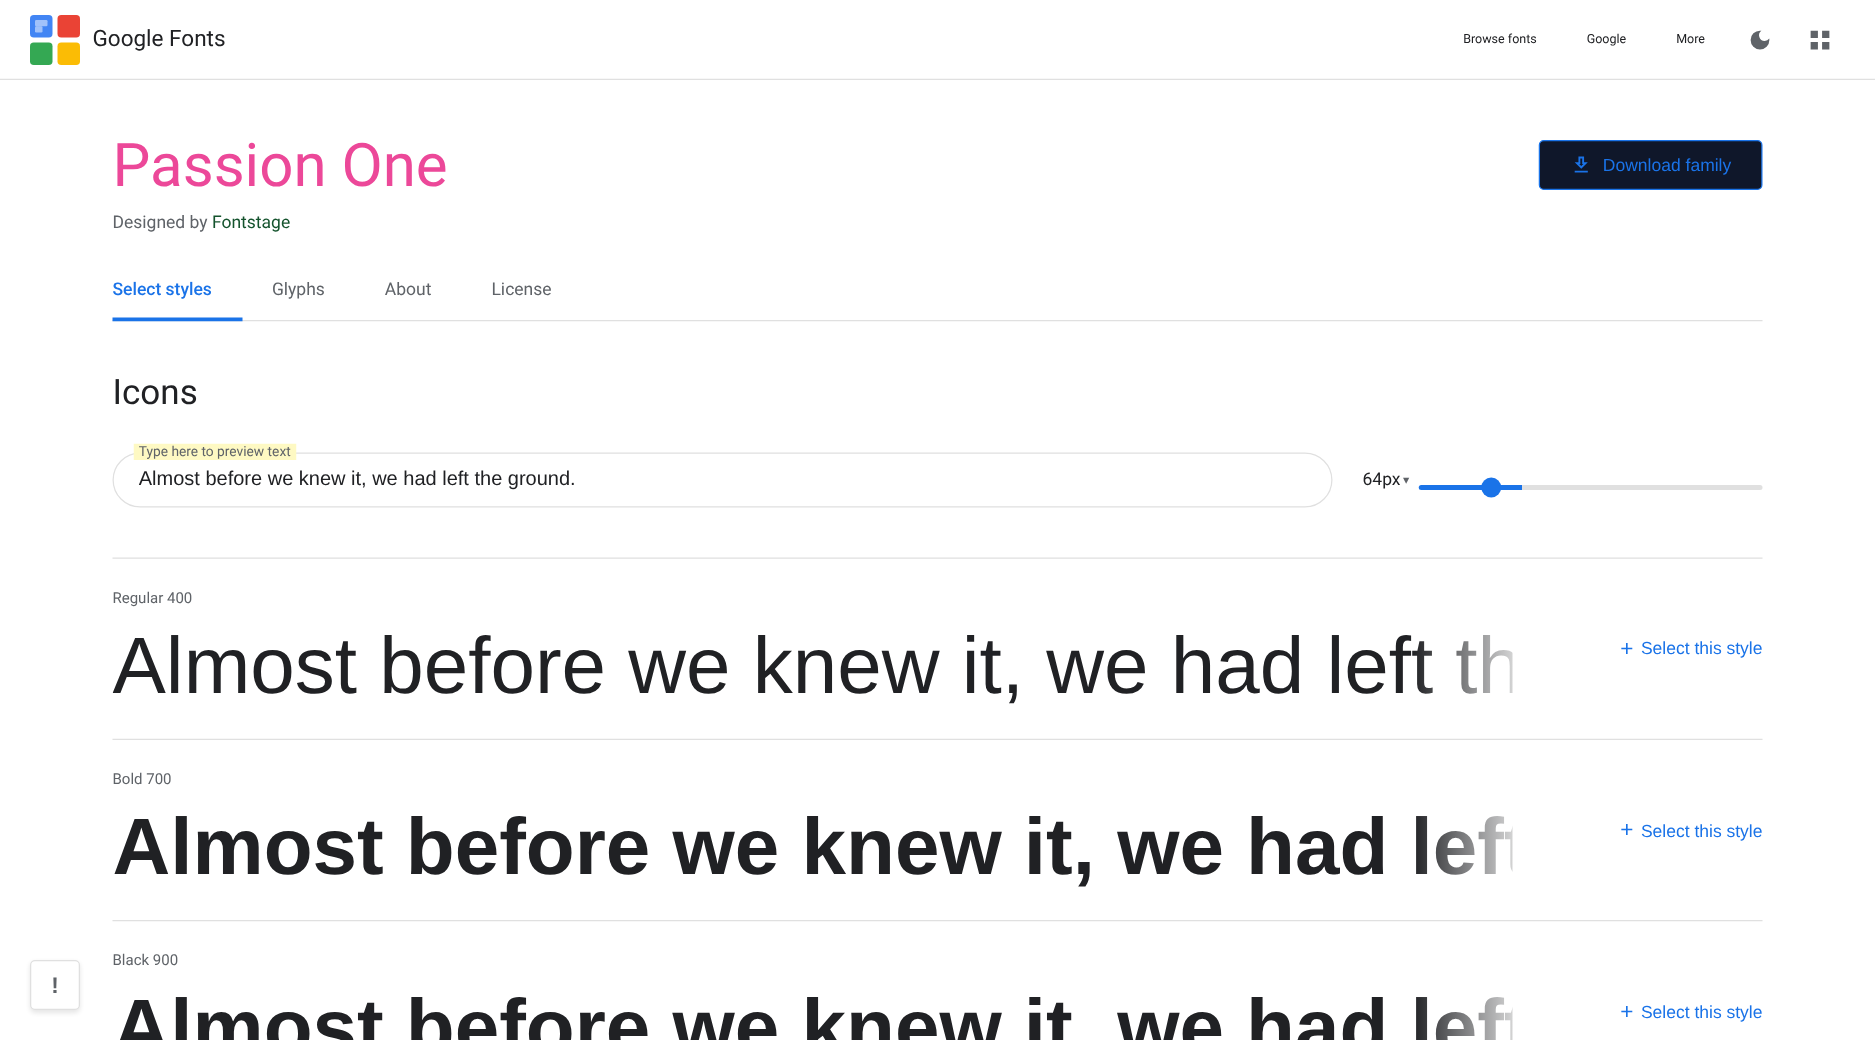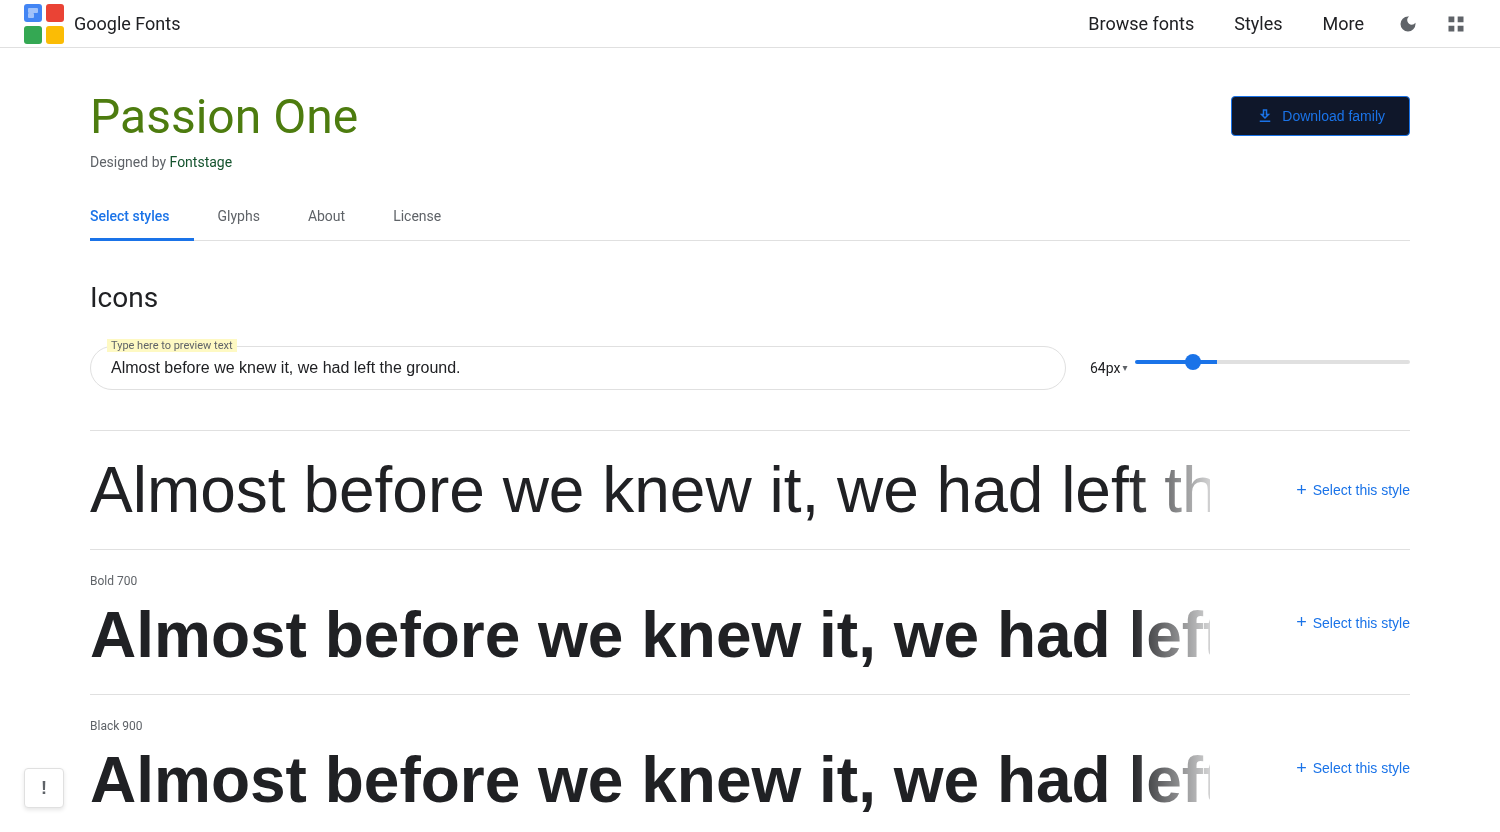--- a/index.html
+++ b/index.html
@@ -2,21 +2,21 @@
 <html><head>
   <meta charset="utf-8">
   <style>
     * { box-sizing: border-box; margin: 0; padding: 0; }
     body { font-family: 'Google Sans', Roboto, Arial, sans-serif; background: #fff; color: #202124; font-size: 14px; }
 
     
     .header {
       display: flex;
       align-items: center;
-      height: 48px;
+      height: 64px;
       padding: 0 24px;
       border-bottom: 1px solid #e0e0e0;
       position: sticky;
       top: 0;
       background: #fff;
       z-index: 100;
     }
     .logo-area {
       display: flex;
       align-items: center;
@@ -34,21 +34,21 @@
       color: #202124;
       white-space: nowrap;
     }
     .header-spacer { flex: 1; }
     .header-nav {
       display: flex;
       align-items: center;
       gap: 8px;
     }
     .nav-link {
-      font-size: 18px;
+      font-size: 10px;
       color: #202124;
       text-decoration: none;
       padding: 8px 16px;
       border-radius: 4px;
       cursor: pointer;
     }
     .header-icon-btn {
       width: 40px;
       height: 40px;
       display: flex;
@@ -72,21 +72,21 @@
     .font-header {
       display: flex;
       align-items: flex-start;
       justify-content: space-between;
       padding: 40px 0 24px;
     }
     .font-title {
       font-size: 48px;
       font-weight: 400;
       line-height: 1.2;
-      color: #4d7c0f;
+      color: #ec4899;
     }
     .font-designer {
       font-size: 14px;
       color: #5f6368;
       margin-top: 8px;
     }
     .font-designer a {
       color: #14532d;
       text-decoration: none;
     }
@@ -165,21 +165,21 @@
     .preview-input {
       width: 100%;
       border: none;
       outline: none;
       font-size: 16px;
       color: #202124;
       background: transparent;
     }
     .size-control {
       display: flex;
-      align-items: flex-start;
+      align-items: flex-end;
       gap: 8px;
       min-width: 320px;
     }
     .size-label {
       font-size: 14px;
       color: #202124;
       display: flex;
       align-items: center;
       gap: 2px;
       white-space: nowrap;
@@ -296,21 +296,21 @@
       <rect x="22" y="22" width="18" height="18" rx="3" fill="#FBBC05"></rect>
 
       <rect x="4" y="4" width="10" height="5" rx="1" fill="white" opacity="0.5"></rect>
       <rect x="4" y="9" width="6" height="5" rx="1" fill="white" opacity="0.5"></rect>
     </svg>
     <span class="logo-text">Google Fonts</span>
   </a>
   <div class="header-spacer"></div>
   <nav class="header-nav">
     <a class="nav-link" href="#">Browse fonts</a>
-    <a class="nav-link" href="#">Styles</a>
+    <a class="nav-link" href="#">Google</a>
     <a class="nav-link" href="#">More</a>
     <button class="header-icon-btn" title="Toggle theme">
 
       <svg width="20" height="20" viewBox="0 0 24 24" fill="currentColor">
         <path d="M12 3a9 9 0 1 0 9 9c0-.46-.04-.92-.1-1.36a5.389 5.389 0 0 1-4.4 2.26 5.403 5.403 0 0 1-3.14-9.8c-.44-.06-.9-.1-1.36-.1z"></path>
       </svg>
     </button>
     <button class="header-icon-btn" title="Grid view">
       <svg width="20" height="20" viewBox="0 0 24 24" fill="currentColor">
         <path d="M3 3h7v7H3zm0 11h7v7H3zm11-11h7v7h-7zm0 11h7v7h-7z"></path>
@@ -355,20 +355,21 @@
       <div class="size-control">
         <span class="size-label">
           <span>64px</span>
           <span class="size-dropdown-arrow">▾</span>
         </span>
         <input type="range" class="size-slider" min="8" max="300" value="64" style="">
       </div>
     </div>
 
     <div class="style-row">
+      <div class="style-label">Regular 400</div>
       <div class="style-row-inner">
         <div class="style-preview regular" style="font-family: 'Arial Black', Impact, sans-serif; font-weight:400;">Almost before we knew it, we had left the ground.</div>
       </div>
       <button class="select-style-btn">
         <span style="font-size:18px; font-weight:300;">+</span>
         <span>Select this style</span>
       </button>
     </div>
 
     <div class="style-row">

